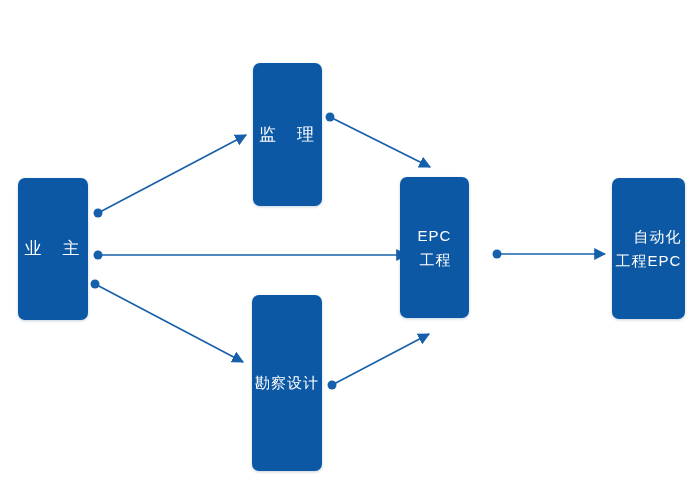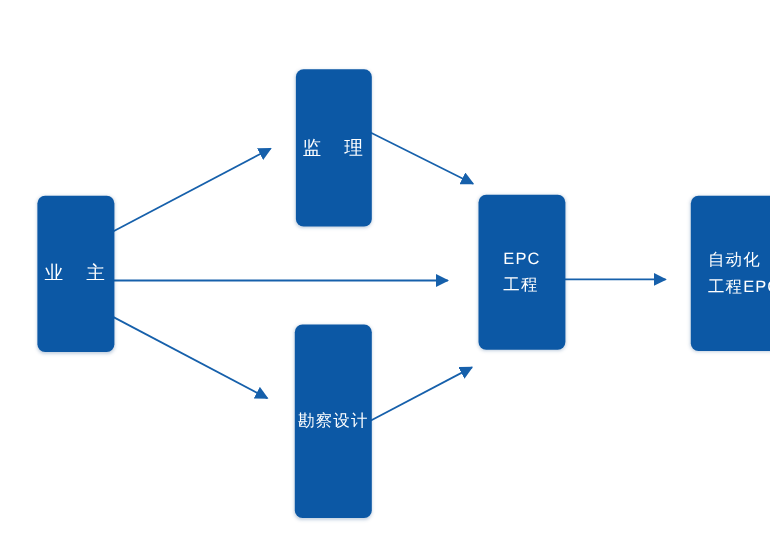--- a/index.html
+++ b/index.html
@@ -33,39 +33,38 @@
     fill: var(--line-color, #1660ab);
   }
   .node {
     position: absolute;
     background: var(--node-color, #0c58a5);
     border-radius: 7px;
     display: flex;
     align-items: center;
     justify-content: center;
     color: var(--text-color, #ffffff);
-    text-align: left;
+    text-align: right;
     box-shadow: 0 1px 3px rgba(18, 70, 130, 0.25);
-    margin-left: 16px;
   }
   .node-label {
     white-space: pre-line;
     font-size: 15px;
     line-height: 24px;
     letter-spacing: 1px;
   }
   .node-label.big {
     font-size: 17px;
     letter-spacing: 2px;
   }
   .node-owner      { left: 18px;  top: 178px; width: 70px; height: 142px; }
   .node-supervision{ left: 253px; top: 63px;  width: 69px; height: 143px; }
   .node-survey     { left: 252px; top: 295px; width: 70px; height: 176px; }
-  .node-epc        { left: 419px; top: 177px; width: 79px; height: 141px; }
-  .node-automation { left: 612px; top: 178px; width: 73px; height: 141px; padding-left: 12px; }
+  .node-epc        { left: 400px; top: 177px; width: 69px; height: 141px; }
+  .node-automation { left: 612px; top: 178px; width: 73px; height: 141px; }
 </style>
 </head>
 <body>
 
 <div class="stage">
 
   <svg class="edge-layer" width="700" height="500" viewBox="0 0 700 500">
     <defs>
       <marker id="arrowhead" viewBox="0 0 10 10" refX="9" refY="5" markerWidth="7.5" markerHeight="7.5" orient="auto">
         <path d="M 0 0 L 10 5 L 0 10 z" fill="#1660ab"></path>

